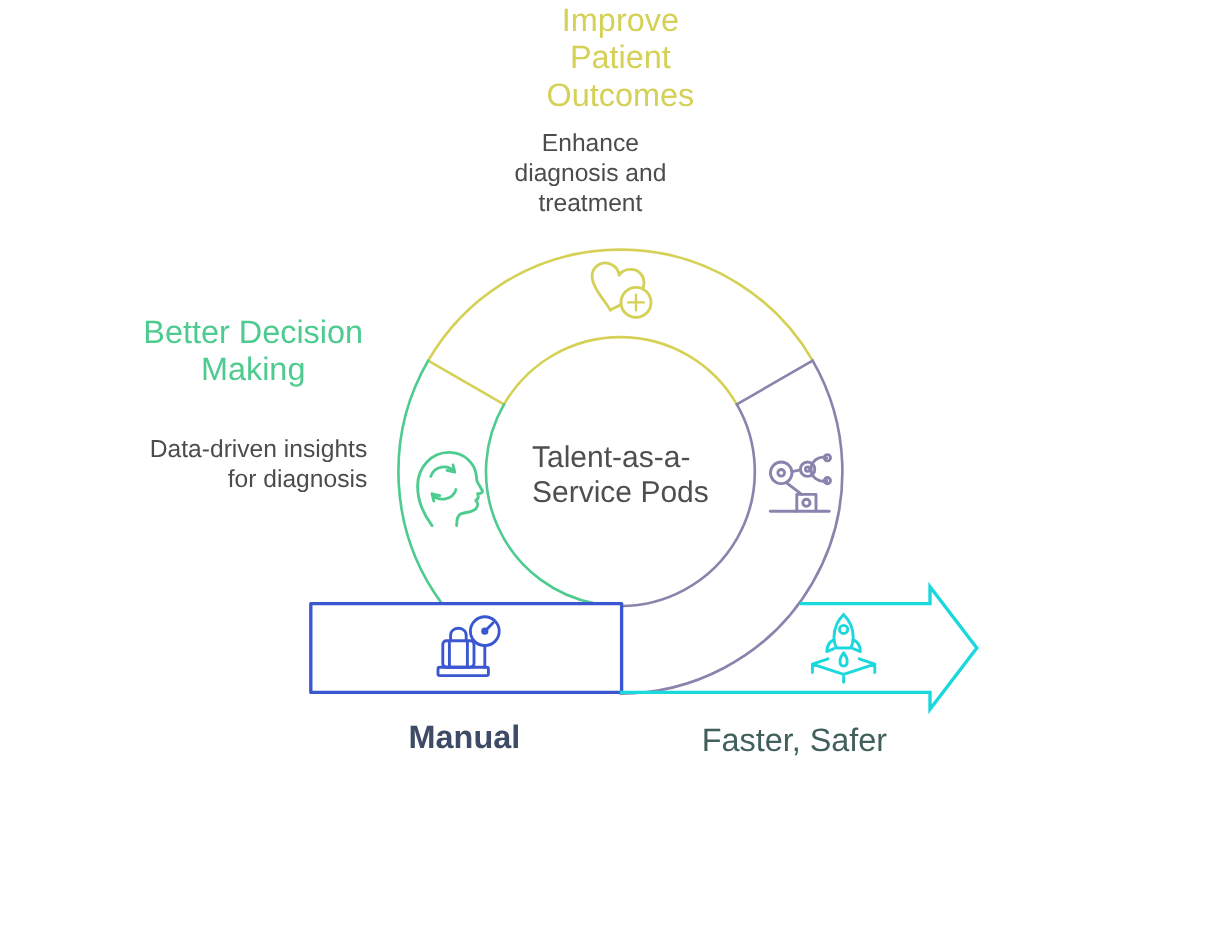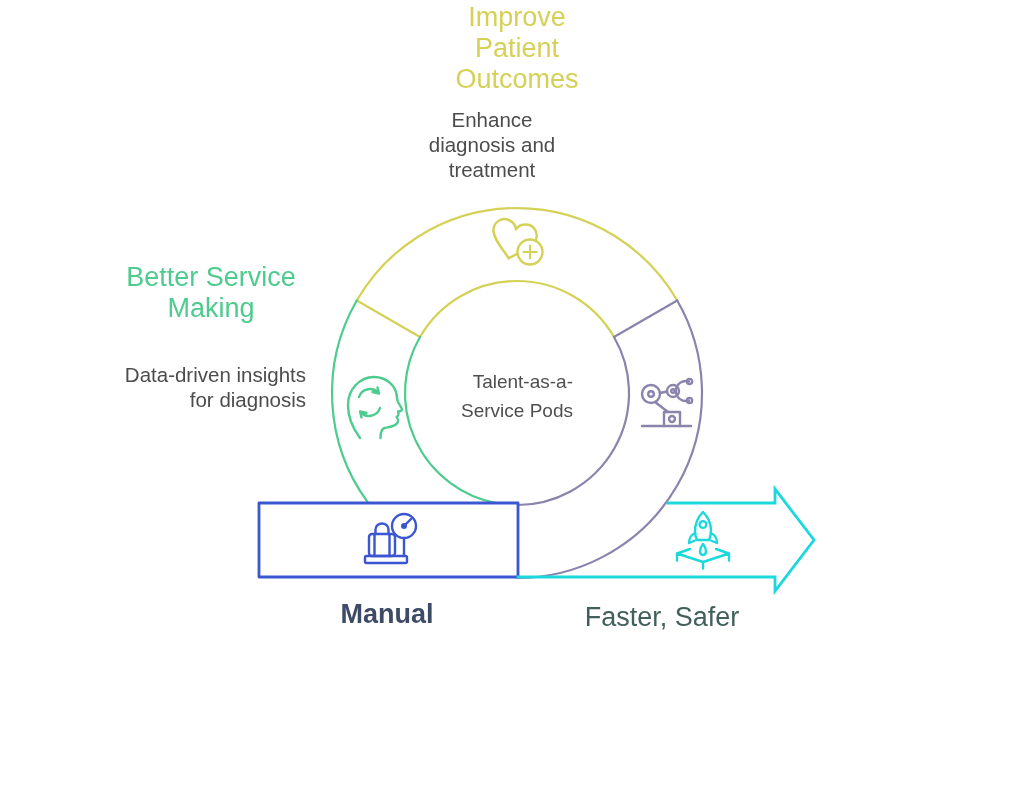--- a/index.html
+++ b/index.html
@@ -2,21 +2,21 @@
 <html><head>
 <meta charset="utf-8">
 <style>
   html,body{margin:0;padding:0;background:#fff;}
   #canvas{position:relative;width:1024px;height:632px;background:#ffffff;overflow:hidden;
           font-family:"Liberation Sans",sans-serif;}
   #shapes{position:absolute;left:0;top:0;}
   .txt{position:absolute;white-space:pre-line;}
   .title{font-size:27px;line-height:31px;font-weight:400;}
   .sub{font-size:20.5px;line-height:25px;color:#4c4c4c;}
-  .center-label{font-size:19px;line-height:29px;color:#4f4f4f;text-align:right;transform:translateX(-50%);}
+  .center-label{font-size:25px;line-height:29px;color:#4f4f4f;text-align:left;transform:translateX(-50%);}
   .c-top{color:#d4d156;}
   .c-left{color:#4ecb8e;}
   .c-right{color:#8a84ad;}
   .c-bl{color:#3d4b66;font-weight:bold;}
   .c-br{color:#42605b;}
   .center-x{transform:translateX(-50%);text-align:center;}
   .align-r{text-align:right;}
 </style>
 </head>
 <body>
@@ -94,21 +94,21 @@
   </svg>
 
   <div class="txt title c-top center-x" style="left:517px;top:2px;">Improve
 Patient
 Outcomes</div>
 
   <div class="txt sub center-x" style="left:492px;top:107px;">Enhance
 diagnosis and
 treatment</div>
 
-  <div class="txt title c-left center-x" style="left:211px;top:262px;">Better Service
+  <div class="txt title c-left center-x" style="left:211px;top:262px;">Better Decision
 Making</div>
 
   <div class="txt sub align-r" style="right:718px;top:362px;">Data-driven insights
 for diagnosis</div>
 
 
 
   <div class="txt center-label" style="left:517px;top:367px;">Talent-as-a-
 Service Pods</div>
 

